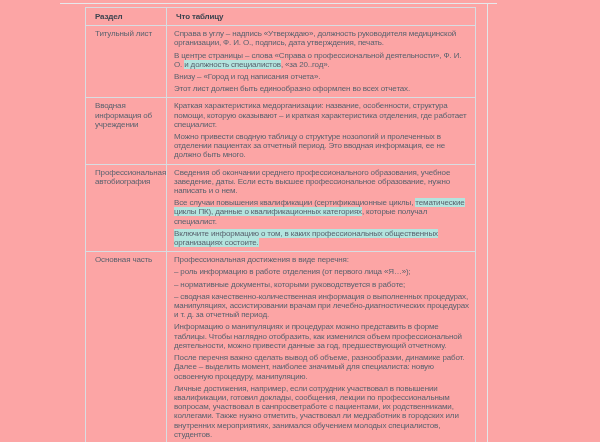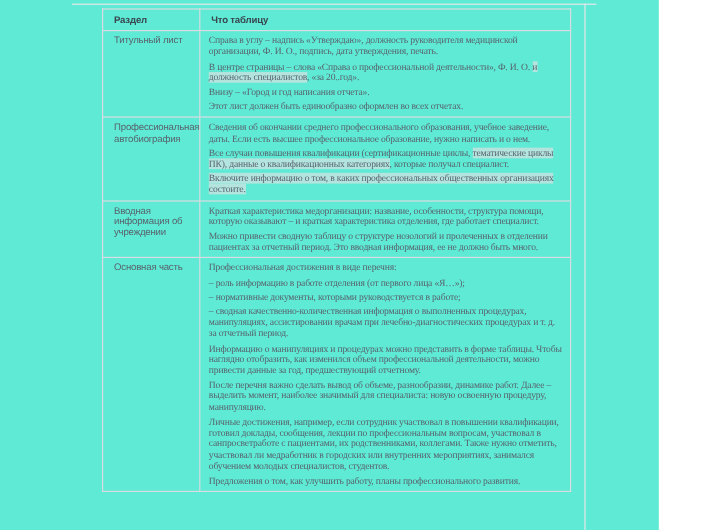--- a/index.html
+++ b/index.html
@@ -6,23 +6,23 @@
     margin: 0;
     padding: 0;
     background: #ffffff;
     width: 600px;
     height: 442px;
     overflow: hidden;
     font-family: "Liberation Sans", sans-serif;
   }
   .stage {
     position: relative;
-    width: 549px;
+    width: 600px;
     height: 442px;
-    background: #5eead4;
+    background: #fca5a5;
   }
   .top-rule {
     position: absolute;
     left: 60px;
     top: 3px;
     width: 437px;
     height: 1px;
     background: #e7e9ec;
   }
   .right-rule {
@@ -60,21 +60,20 @@
   td.section-cell {
     color: #59626e;
     padding: 3px 5px 4px 9px;
   }
   td.details-cell {
     color: #59626e;
     padding: 3px 6px 4px 7px;
   }
   td p {
     margin: 0 0 3px 0;
-    font-family: Liberation Serif, serif;
   }
   td p:last-child {
     margin-bottom: 0;
   }
   span.hl {
     background: #b3e4de;
   }
 </style>
 </head>
 <body>
@@ -98,32 +97,32 @@
         <tr>
           <td class="section-cell">Титульный лист</td>
           <td class="details-cell">
             <p><span>Справа в углу – надпись «Утверждаю», должность руководителя медицинской организации, Ф. И. О., подпись, дата утверждения, печать.</span></p>
             <p><span>В центре страницы – слова «Справа о профессиональной деятельности», Ф. И. О. </span><span class="hl">и должность специалистов</span><span>, «за 20..год».</span></p>
             <p><span>Внизу – «Город и год написания отчета».</span></p>
             <p><span>Этот лист должен быть единообразно оформлен во всех отчетах.</span></p>
           </td>
         </tr>
         <tr>
+          <td class="section-cell">Вводная информация об учреждении</td>
+          <td class="details-cell">
+            <p><span>Краткая характеристика медорганизации: название, особенности, структура помощи, которую оказывают – и краткая характеристика отделения, где работает специалист.</span></p>
+            <p><span>Можно привести сводную таблицу о структуре нозологий и пролеченных в отделении пациентах за отчетный период. Это вводная информация, ее не должно быть много.</span></p>
+          </td>
+        </tr>
+        <tr>
           <td class="section-cell">Профессиональная автобиография</td>
           <td class="details-cell">
             <p><span>Сведения об окончании среднего профессионального образования, учебное заведение, даты. Если есть высшее профессиональное образование, нужно написать и о нем.</span></p>
             <p><span>Все случаи повышения квалификации (сертификационные циклы, </span><span class="hl">тематические циклы ПК), данные о квалификационных категориях</span><span>, которые получал специалист.</span></p>
             <p><span class="hl">Включите информацию о том, в каких профессиональных общественных организациях состоите.</span></p>
-          </td>
-        </tr>
-        <tr>
-          <td class="section-cell">Вводная информация об учреждении</td>
-          <td class="details-cell">
-            <p><span>Краткая характеристика медорганизации: название, особенности, структура помощи, которую оказывают – и краткая характеристика отделения, где работает специалист.</span></p>
-            <p><span>Можно привести сводную таблицу о структуре нозологий и пролеченных в отделении пациентах за отчетный период. Это вводная информация, ее не должно быть много.</span></p>
           </td>
         </tr>
         <tr>
           <td class="section-cell">Основная часть</td>
           <td class="details-cell">
             <p><span>Профессиональная достижения в виде перечня:</span></p>
             <p><span>– роль информацию в работе отделения (от первого лица «Я…»);</span></p>
             <p><span>– нормативные документы, которыми руководствуется в работе;</span></p>
             <p><span>– сводная качественно-количественная информация о выполненных процедурах, манипуляциях, ассистировании врачам при лечебно-диагностических процедурах и т. д. за отчетный период.</span></p>
             <p><span>Информацию о манипуляциях и процедурах можно представить в форме таблицы. Чтобы наглядно отобразить, как изменился объем профессиональной деятельности, можно привести данные за год, предшествующий отчетному.</span></p>

